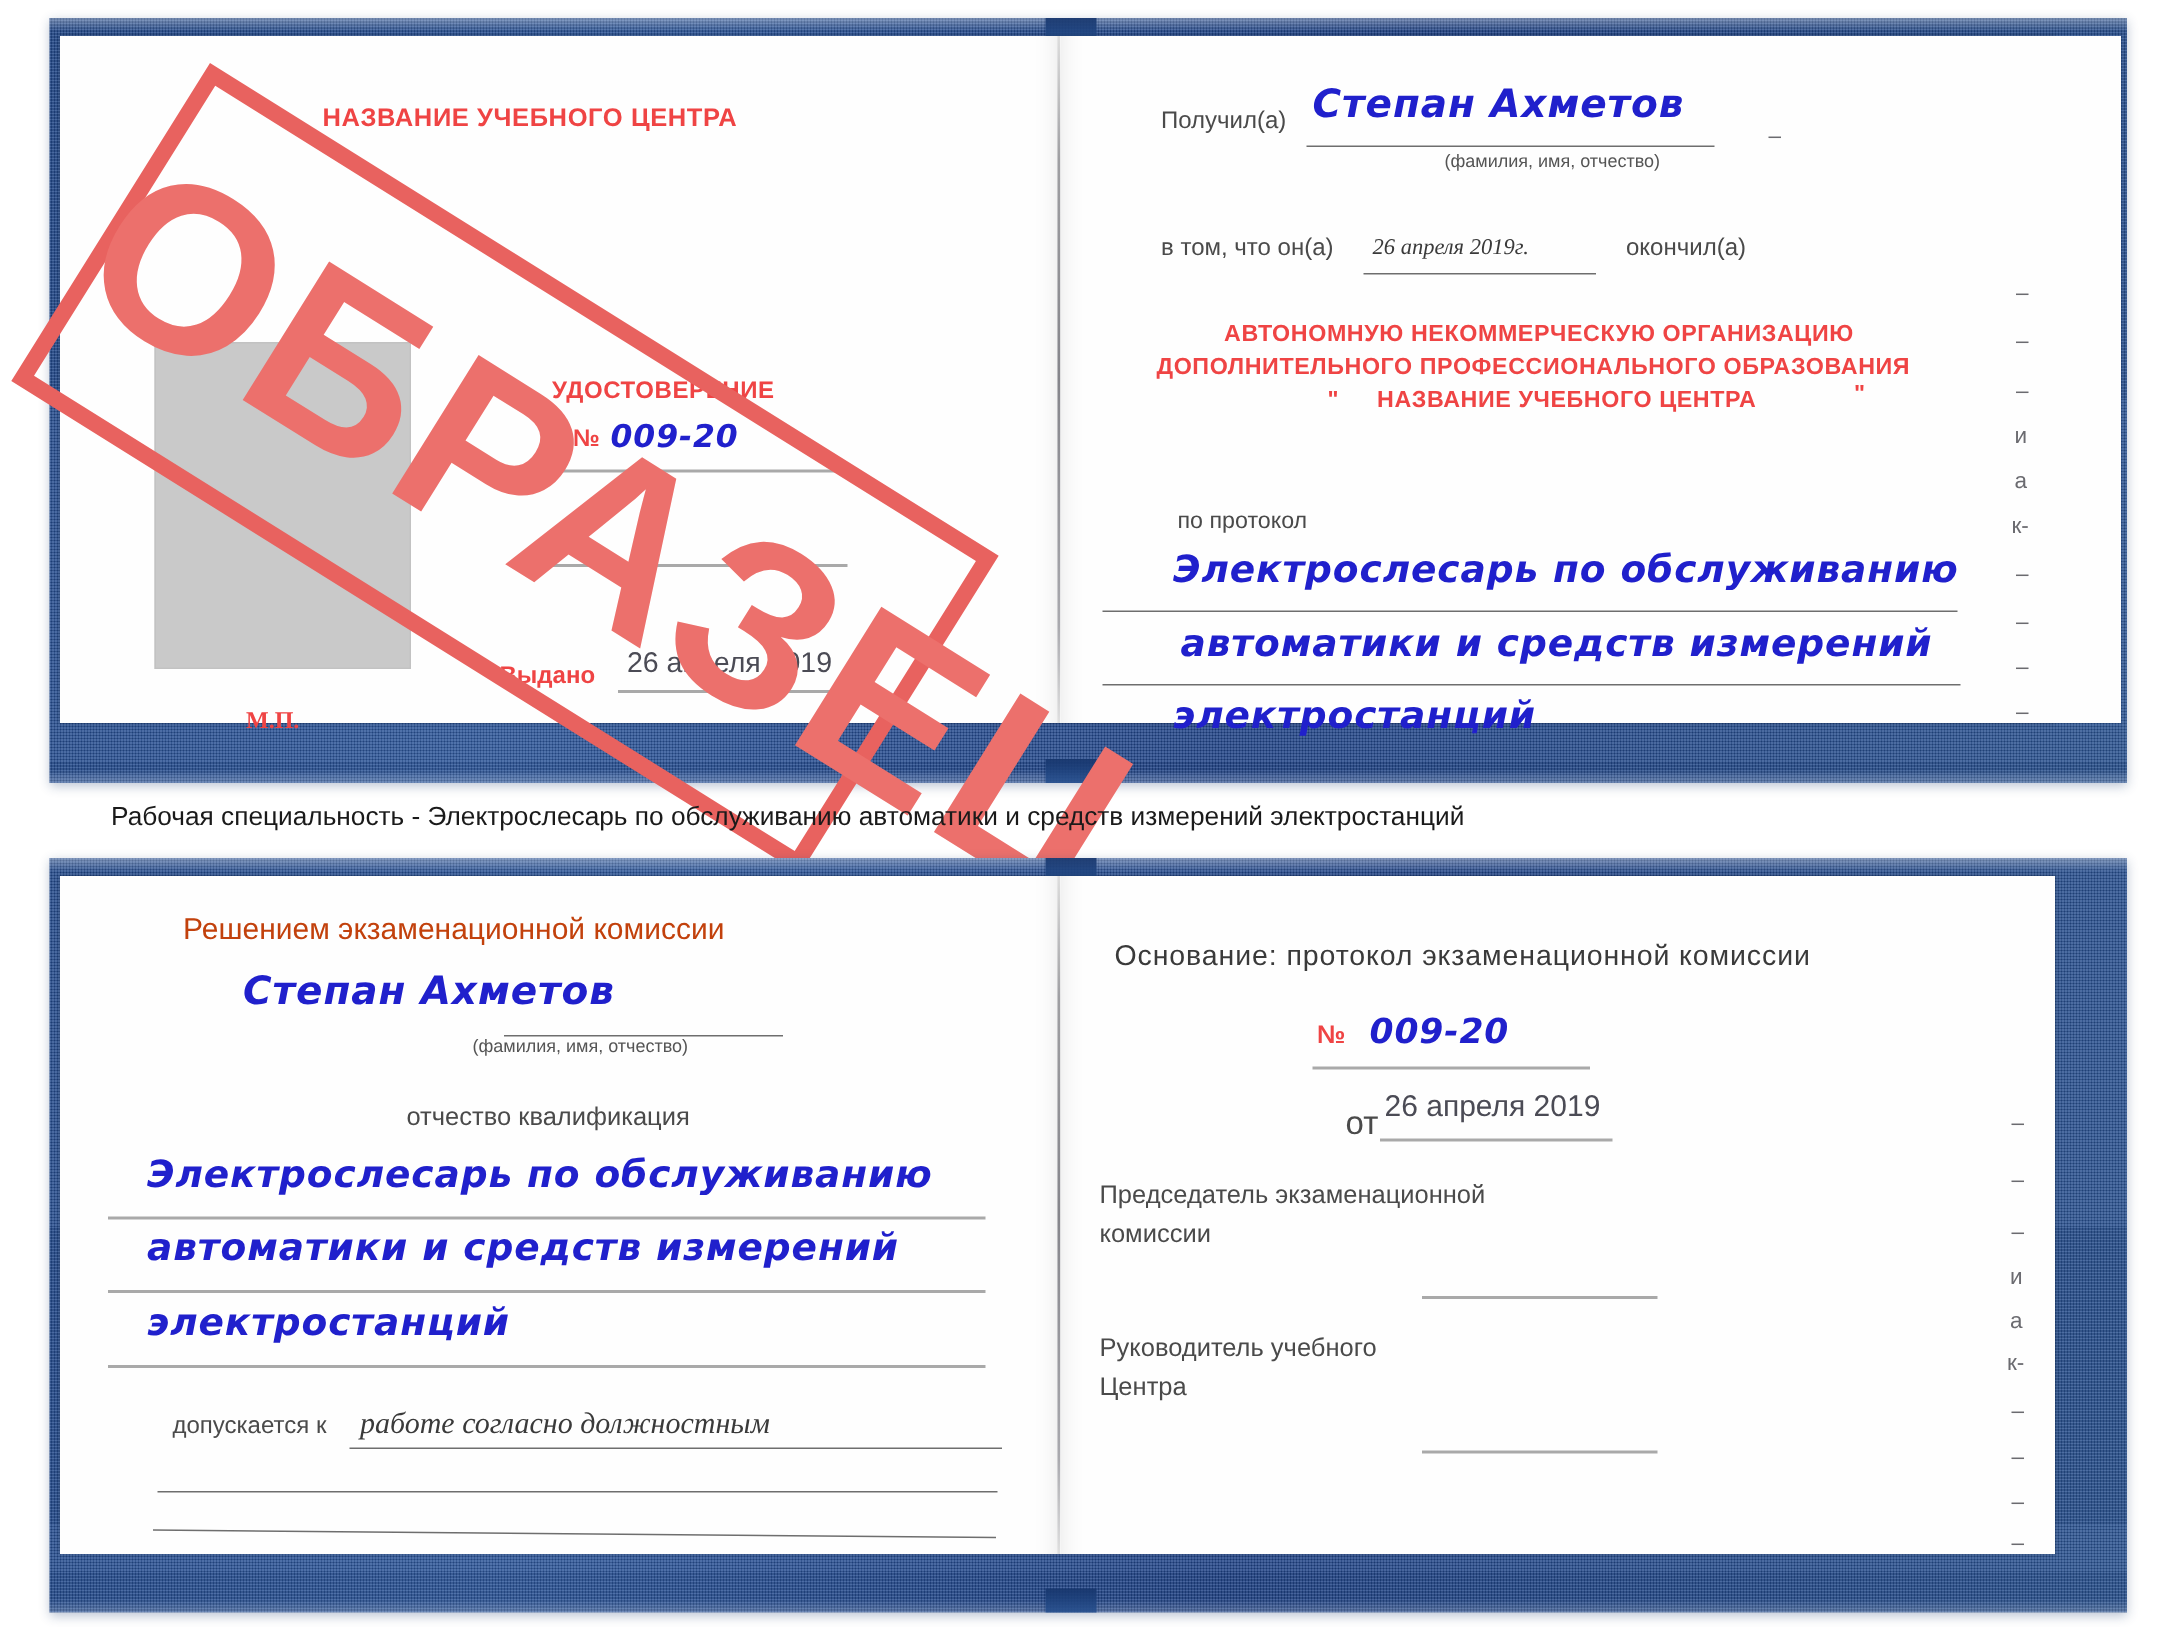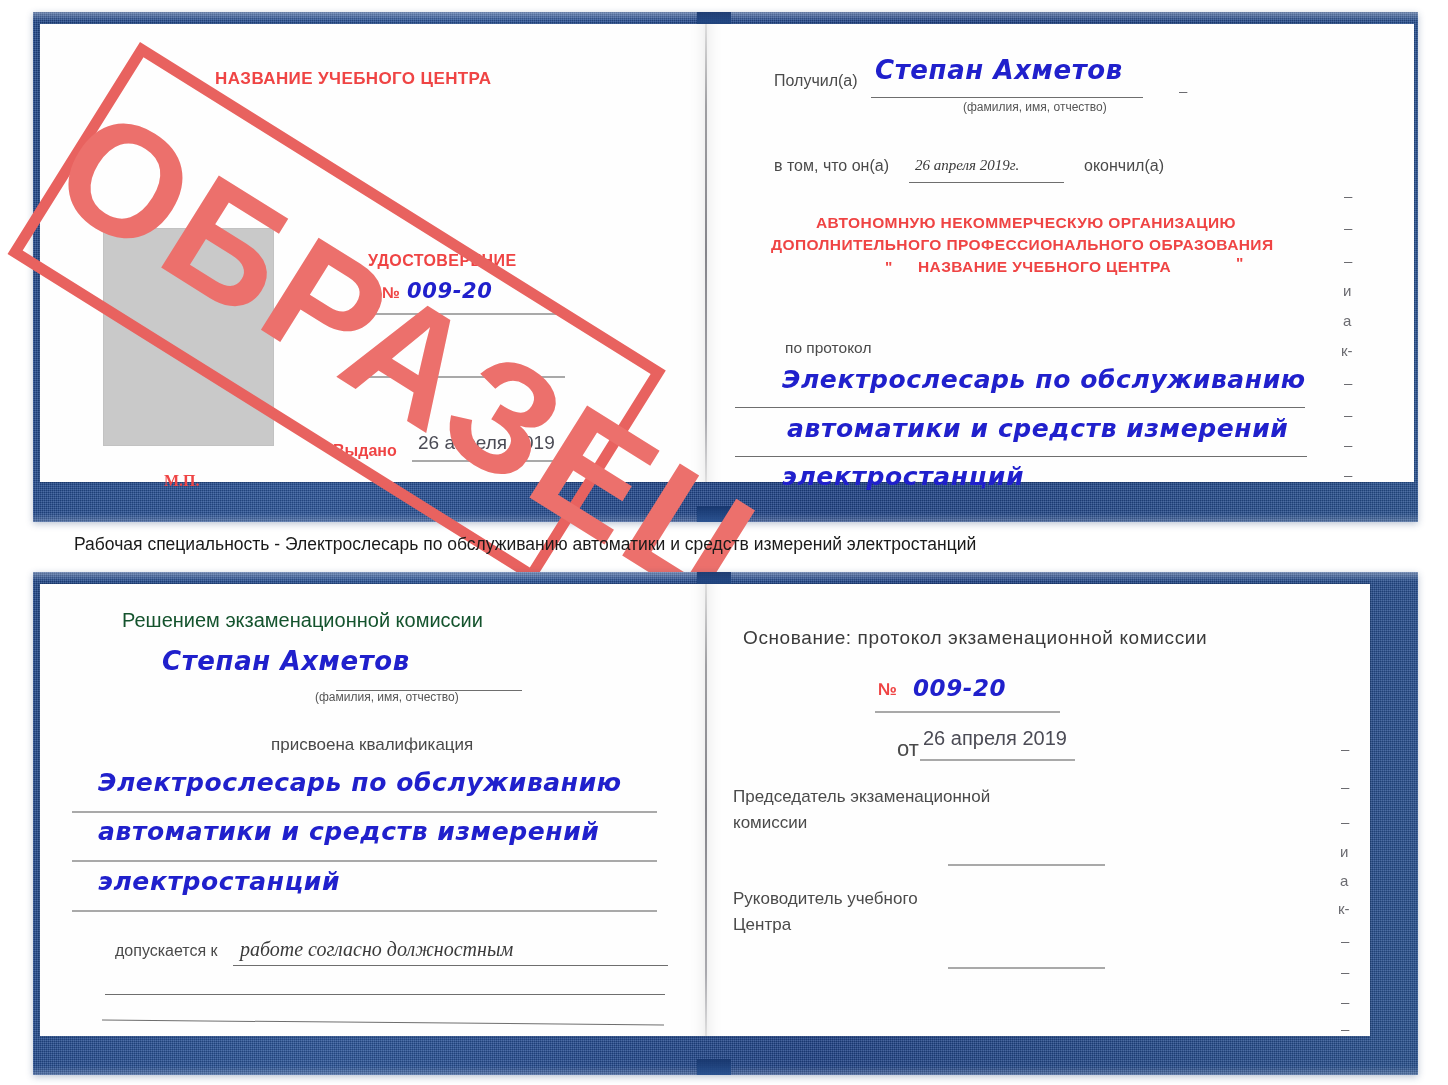--- a/index.html
+++ b/index.html
@@ -256,27 +256,27 @@
   <div class="cover-sheen b"></div>
   <div class="spine-tab" style="left:664px; top:0;"></div>
   <div class="spine-tab" style="left:664px; bottom:0;"></div>
 </div>
 
 <div class="spread spread-bottom">
 
   <div class="page left" style="left:0; width:665px;">
     <div class="page-inner">
 
-      <div class="txt print" style="left:82px; top:25px; font-size:20px; color:#14532d;text-align:center;">Решением экзаменационной комиссии</div>
+      <div class="txt print" style="left:82px; top:25px; font-size:20px; color:#c2410c;text-align:center;">Решением экзаменационной комиссии</div>
 
       <div class="ink" style="left:122px; top:62px; font-size:26px;">Степан Ахметов</div>
       <div class="rule dark" style="left:296px; top:106px; width:186px;"></div>
       <div class="txt tiny" style="left:275px; top:106px;">(фамилия, имя, отчество)</div>
 
-      <div class="txt print" style="left:231px; top:151px; font-size:17px;">присвоена квалификация</div>
+      <div class="txt print" style="left:231px; top:151px; font-size:17px;">отчество квалификация</div>
 
       <div class="ink" style="left:58px; top:184px; font-size:25px;">Электрослесарь по обслуживанию</div>
       <div class="rule" style="left:32px; top:227px; width:585px;"></div>
 
       <div class="ink" style="left:58px; top:233px; font-size:25px;">автоматики и средств измерений</div>
       <div class="rule" style="left:32px; top:276px; width:585px;"></div>
 
       <div class="ink" style="left:58px; top:283px; font-size:25px;">электростанций</div>
       <div class="rule" style="left:32px; top:326px; width:585px;"></div>
 

